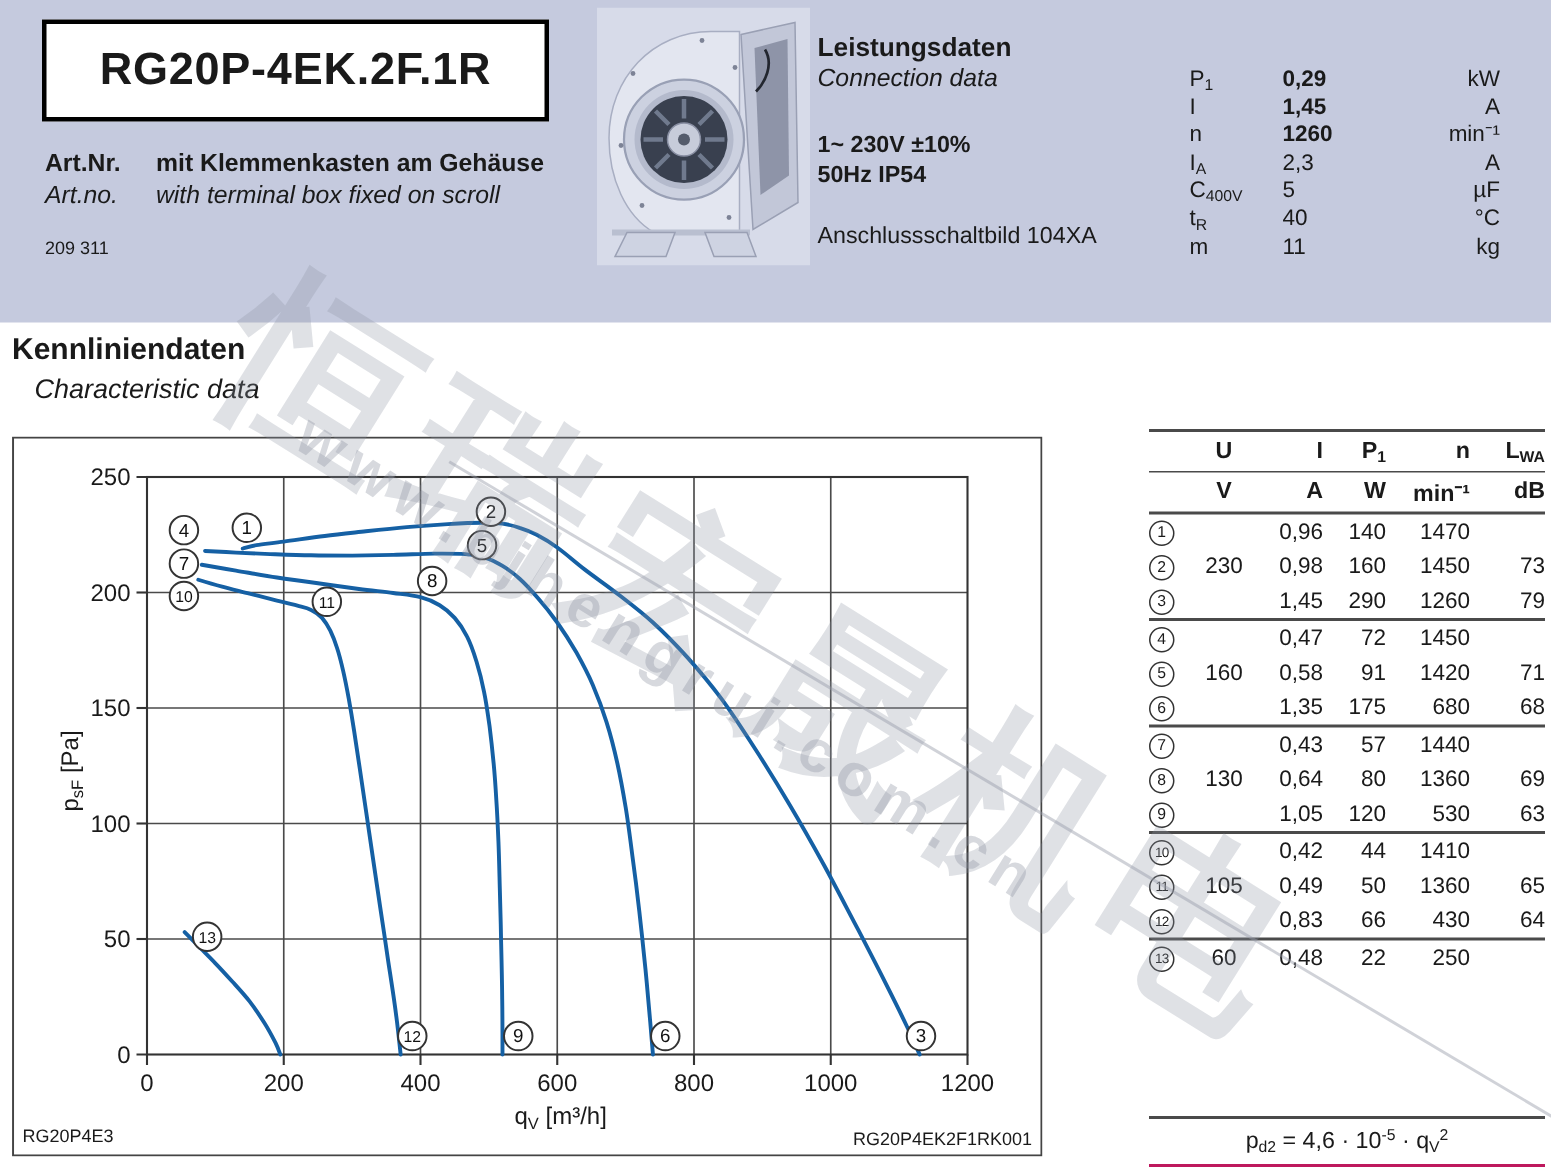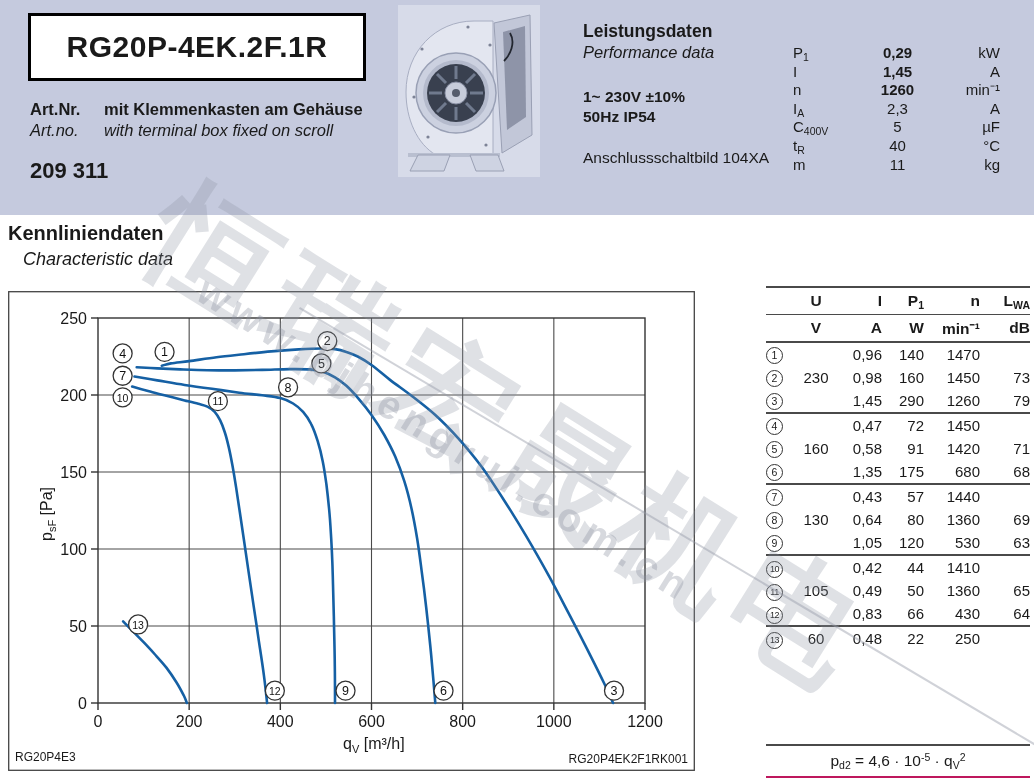--- a/index.html
+++ b/index.html
@@ -8,30 +8,30 @@
   .abs{position:absolute;}
   
   .hdr-band{left:0;top:0;width:1034px;height:215px;background:#c5cade;}
   .model-box{left:28px;top:13px;width:332px;height:62px;background:#ffffff;
              border:3px solid #000;display:flex;align-items:center;justify-content:center;
              font-weight:bold;font-size:30px;letter-spacing:.5px;}
   .art-grid{left:30px;top:99px;display:grid;grid-template-columns:74px auto;
             font-size:16.5px;line-height:21px;column-gap:0;}
   .bold{font-weight:bold;}
   .ital{font-style:italic;}
-  .artnum{left:30px;top:158px;font-size:22px;font-weight:bold;}
-  .mid-block{left:545px;top:20px;font-size:15.5px;line-height:20px;margin-left:38px;}
+  .artnum{left:30px;top:158px;font-size:12px;font-weight:normal;}
+  .mid-block{left:545px;top:20px;font-size:15.5px;line-height:20px;}
   .mid-title{font-size:17.5px;font-weight:bold;line-height:22px;}
   .mid-sub{font-style:italic;font-size:16.5px;line-height:21px;}
   .mid-volt{margin-top:24px;font-weight:bold;line-height:20px;}
   .mid-conn{margin-top:21px;line-height:20px;}
   .spec-grid{left:793px;top:44px;width:207px;display:grid;
              grid-template-columns:62px 85px 60px;font-size:15px;line-height:18.6px;}
   .spec-label{text-align:left;}
-  .spec-value{text-align:center;}
+  .spec-value{}
   .spec-unit{text-align:right;}
   .spec-bold{font-weight:bold;}
   sub{font-size:10.5px;vertical-align:-3px;line-height:0;}
   sup{font-size:10.5px;vertical-align:5px;line-height:0;}
   
   .kenn-title{left:8px;top:221px;font-size:20px;font-weight:bold;line-height:25px;}
   .kenn-sub{left:8px;top:248px;font-size:18px;font-style:italic;line-height:22px;margin-left:15px;}
   
   #chart-svg{left:8px;top:291px;}
   
@@ -110,21 +110,21 @@
   <circle cx="24" cy="44" r="1.6" fill="#7d8396"></circle>
     <circle cx="70" cy="22" r="1.6" fill="#7d8396"></circle>
   <circle cx="16" cy="92" r="1.6" fill="#7d8396"></circle>
     <circle cx="30" cy="132" r="1.6" fill="#7d8396"></circle>
   <circle cx="88" cy="140" r="1.6" fill="#7d8396"></circle>
     <circle cx="92" cy="40" r="1.6" fill="#7d8396"></circle>
 </svg>
 
 <div class="abs mid-block">
   <div class="mid-title">Leistungsdaten</div>
-  <div class="mid-sub">Performance data</div>
+  <div class="mid-sub">Connection data</div>
   <div class="mid-volt">
     <div>1~ 230V ±10%</div>
     <div>50Hz   IP54</div>
   </div>
   <div class="mid-conn">
     <div>Anschlussschaltbild 104XA</div>
   </div>
 </div>
 
 <div class="abs spec-grid" id="spec-grid">

